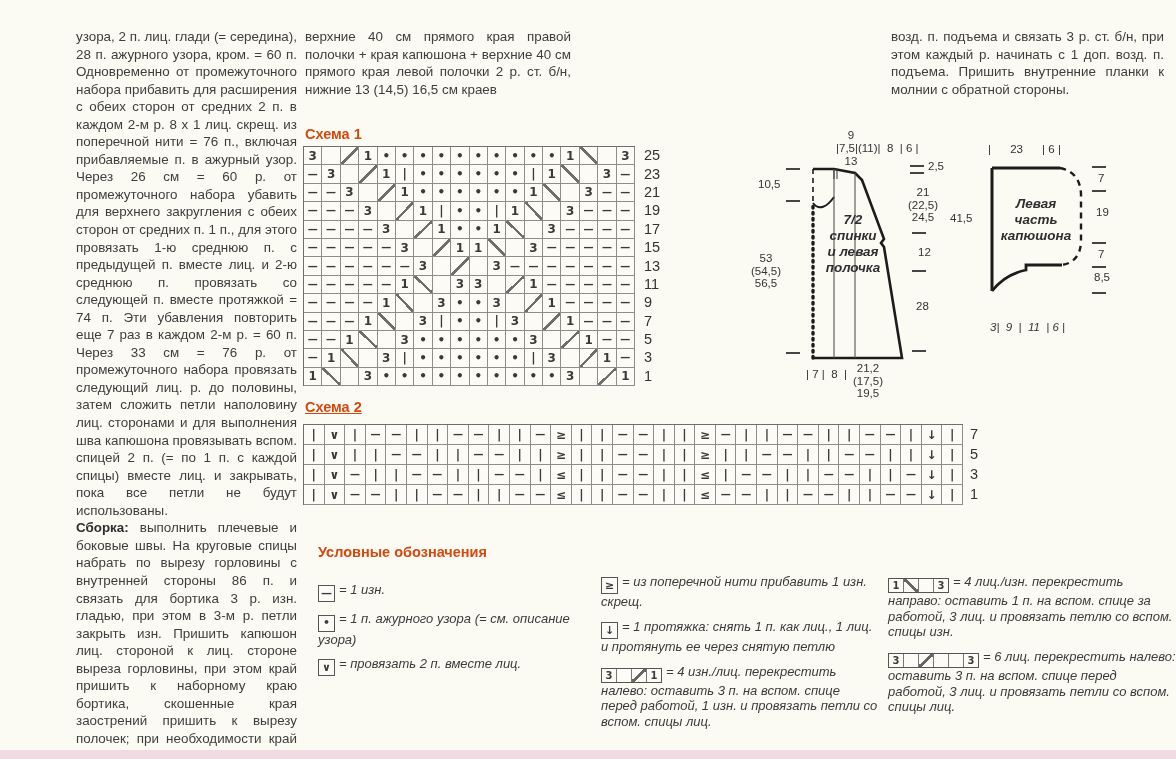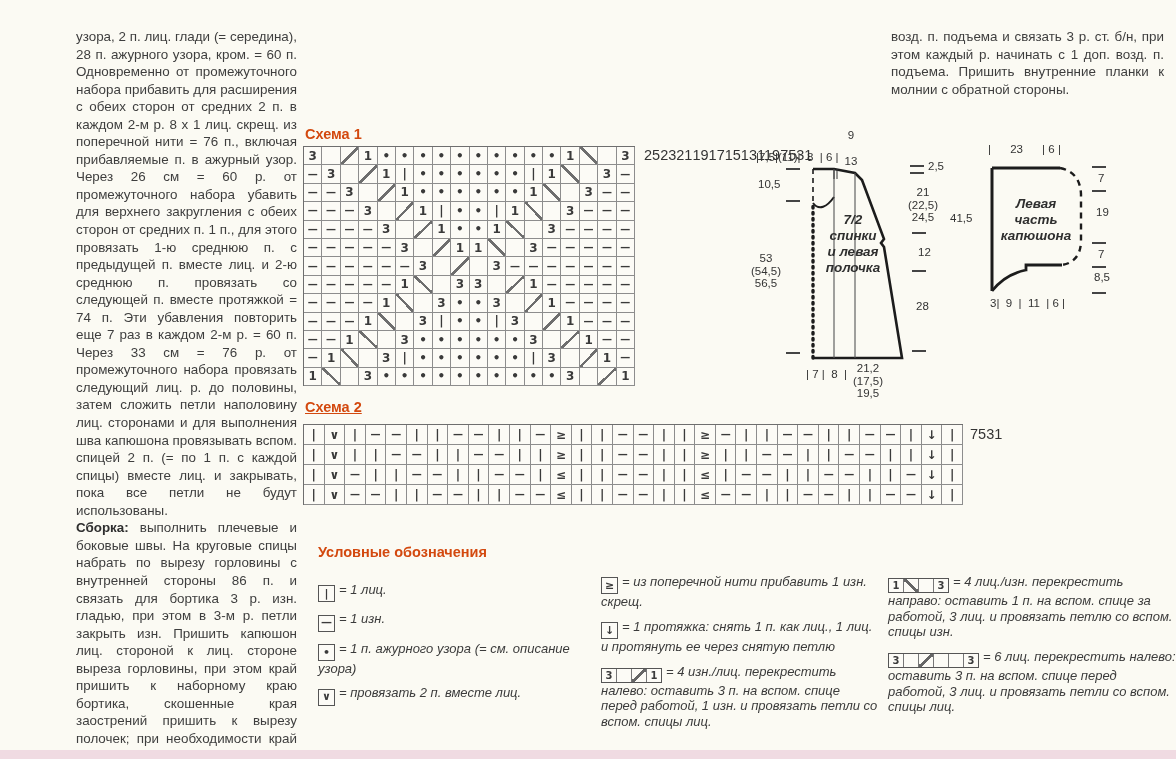--- a/index.html
+++ b/index.html
@@ -9,21 +9,21 @@
   .col p{margin:0;}
   .bold{font-weight:bold;color:#2e2e2e;}
   .charttitle{position:absolute;font-size:14.5px;font-weight:bold;color:#d3490f;}
   .grid{position:absolute;display:grid;border-left:1.6px solid #6e6e6e;border-top:1.6px solid #6e6e6e;
         background:#fcfbf6;}
   .cell{border-right:1px solid #8d8d8d;border-bottom:1px solid #8d8d8d;display:flex;align-items:center;
         justify-content:center;font-family:"DejaVu Sans",sans-serif;font-size:12px;font-weight:600;
         color:#3a3a3a;overflow:hidden;}
   .cell.du{background-image:linear-gradient(to top right,transparent 46%,#6e6e6e 46%,#6e6e6e 56%,transparent 56%);}
   .cell.dd{background-image:linear-gradient(to bottom right,transparent 46%,#6e6e6e 46%,#6e6e6e 56%,transparent 56%);}
-  .rownums{position:absolute;display:flex;flex-direction:row;font-size:14.5px;color:#333;}
+  .rownums{position:absolute;display:flex;flex-direction:column;font-size:14.5px;color:#333;}
   .rownums div{display:flex;align-items:center;}
   .legend-col{position:absolute;font-size:13px;font-style:italic;line-height:15.5px;color:#3b3b3b;}
   .legend-item{margin-bottom:9px;display:block;}
   .symbox{display:inline-flex;width:15px;height:15px;border:1.3px solid #555;align-items:center;
           justify-content:center;font-style:normal;font-family:"DejaVu Sans",sans-serif;font-size:11px;
           font-weight:600;vertical-align:-3px;margin-right:4px;background:#fcfbf6;}
   .cablebox{display:inline-flex;border:1.3px solid #555;vertical-align:-3px;margin-right:4px;background:#fcfbf6;}
   .cablebox .cc{width:14px;height:13px;border-right:1px solid #777;display:flex;align-items:center;
           justify-content:center;font-style:normal;font-size:10px;font-weight:600;font-family:"DejaVu Sans",sans-serif;}
   .cablebox .cc:last-child{border-right:none;}
@@ -39,20 +39,23 @@
 </style>
 </head>
 <body>
 
 <div id="page">
 
   <div class="col" style="left:76px;top:28px;width:221px;">
     <p><span>узора, 2 п. лиц. глади (= середина), 28 п. ажурного узора, кром. = 60 п. Одновременно от промежуточного набора прибавить для расширения с обеих сторон от средних 2 п. в каждом 2-м р. 8 х 1 лиц. скрещ. из поперечной нити = 76 п., включая прибавляемые п. в ажурный узор. Через 26 см = 60 р. от промежуточного набора убавить для верхнего закругления с обеих сторон от средних п. 1 п., для этого провязать 1-ю среднюю п. с предыдущей п. вместе лиц. и 2-ю среднюю п. провязать со следующей п. вместе протяжкой = 74 п. Эти убавления повторить еще 7 раз в каждом 2-м р. = 60 п. Через 33 см = 76 р. от промежуточного набора провязать следующий лиц. р. до половины, затем сложить петли наполовину лиц. сторонами и для выполнения шва капюшона провязывать вспом. спицей 2 п. (= по 1 п. с каждой спицы) вместе лиц. и закрывать, пока все петли не будут использованы.</span></p>
     <p><span class="bold">Сборка:</span><span> выполнить плечевые и боковые швы. На круговые спицы набрать по вырезу горловины с внутренней стороны 86 п. и связать для бортика 3 р. изн. гладью, при этом в 3-м р. петли закрыть изн. Пришить капюшон лиц. стороной к лиц. стороне выреза горловины, при этом край пришить к наборному краю бортика, скошенные края заострений пришить к вырезу полочек; при необходимости край капюшона слегка припосаживать. Бортик положить поверх шва и пришить. Для внешней планки обвязать</span></p>
   </div>
+  <div class="col" style="left:305px;top:28px;width:266px;">
+    <p>верхние 40 см прямого края правой полочки + края капюшона + верхние 40 см прямого края левой полочки 2 р. ст. б/н, нижние 13 (14,5) 16,5 см краев</p>
+  </div>
   <div class="col" style="left:891px;top:28px;width:273px;">
     <p>возд. п. подъема и связать 3 р. ст. б/н, при этом каждый р. начинать с 1 доп. возд. п. подъема. Пришить внутренние планки к молнии с обратной стороны.</p>
   </div>
 
   <div class="charttitle" style="left:305px;top:126px;">Схема 1</div>
   <div class="grid" id="chart1-grid" style="left: 303px; top: 146px; grid-template-columns: repeat(18, 18.4px); grid-auto-rows: 18.4px;">
       <div class="cell">3</div>
       <div class="cell"></div>
       <div class="cell dd"></div>
       <div class="cell">1</div>
@@ -436,21 +439,21 @@
     </div>
   <div class="rownums" id="chart2-nums" style="left:970px;top:424px;">
       <div style="height: 20px;">7</div>
       <div style="height: 20px;">5</div>
       <div style="height: 20px;">3</div>
       <div style="height: 20px;">1</div>
     </div>
 
   <div>
     <div class="mstack" style="left:836px;top:129px;width:30px;">9</div>
-    <div class="mlabel" style="left:756px;top:142px;margin-top:9px;">|7,5|(11)|  8  | 6 |</div>
+    <div class="mlabel" style="left:836px;top:142px;">|7,5|(11)|  8  | 6 |</div>
     <div class="mstack" style="left:836px;top:155px;width:30px;">13</div>
 
     <svg style="left:810px;top:166px;" width="100" height="198" viewBox="0 0 100 198">
       <path d="M3,3 H24 L45,7 L52,14 L74,73 L71,77 L74,81 L92,192 L3,192" fill="none" stroke="#1c1c1c" stroke-width="2.6"></path>
       <path d="M3,192 V37" fill="none" stroke="#1c1c1c" stroke-width="3.4" stroke-dasharray="1.5,4.5" stroke-linecap="round"></path>
       <path d="M3,3 V37" fill="none" stroke="#1c1c1c" stroke-width="1.6" stroke-dasharray="5,4"></path>
       <path d="M3,37 C9,45 17,41 24,31" fill="none" stroke="#1c1c1c" stroke-width="2"></path>
       <path d="M24,3 V192 M45,7 V192" fill="none" stroke="#555" stroke-width="1.1"></path>
       <path d="M24,3 V13 M27,3 V13" fill="none" stroke="#333" stroke-width="1"></path>
     </svg>
@@ -509,32 +512,31 @@
     <div class="tick" style="left:1092px;top:166px;"></div>
     <div class="mlabel" style="left:1098px;top:172px;">7</div>
     <div class="tick" style="left:1092px;top:190px;"></div>
     <div class="mlabel" style="left:1096px;top:206px;">19</div>
     <div class="tick" style="left:1092px;top:242px;"></div>
     <div class="mlabel" style="left:1098px;top:248px;">7</div>
     <div class="tick" style="left:1092px;top:266px;"></div>
     <div class="mlabel" style="left:1094px;top:271px;">8,5</div>
     <div class="tick" style="left:1092px;top:292px;"></div>
 
-    <div class="mlabel" style="left:990px;top:297px;">3|  9  |  11  | 6 |</div>
+    <div class="mlabel" style="left:990px;top:321px;font-style:italic;">3|  9  |  11  | 6 |</div>
 
     <div class="piece-label" style="left:996px;top:196px;width:80px;">
       <div>Левая</div>
       <div>часть</div>
       <div>капюшона</div>
     </div>
   </div>
 
   <div class="charttitle" style="left:318px;top:544px;">Условные обозначения</div>
   <div class="legend-col" id="legend-col-0" style="left:318px;top:582px;width:272px;">
-      <div class="legend-item"><span class="symbox">|</span><span>= 1 лиц.</span></div>
       <div class="legend-item"><span class="symbox">—</span><span>= 1 изн.</span></div>
       <div class="legend-item"><span class="symbox">•</span><span>= 1 п. ажурного узора (= см. описание узора)</span></div>
       <div class="legend-item"><span class="symbox">∨</span><span>= провязать 2 п. вместе лиц.</span></div>
     </div>
   <div class="legend-col" id="legend-col-1" style="left:601px;top:574px;width:278px;">
       <div class="legend-item"><span class="symbox">≥</span><span>= из поперечной нити прибавить 1 изн. скрещ.</span></div>
       <div class="legend-item"><span class="symbox">↓</span><span>= 1 протяжка: снять 1 п. как лиц., 1 лиц. и протянуть ее через снятую петлю</span></div>
       <div class="legend-item"><span class="cablebox">
           <span class="cc">3</span>
           <span class="cc"></span>

